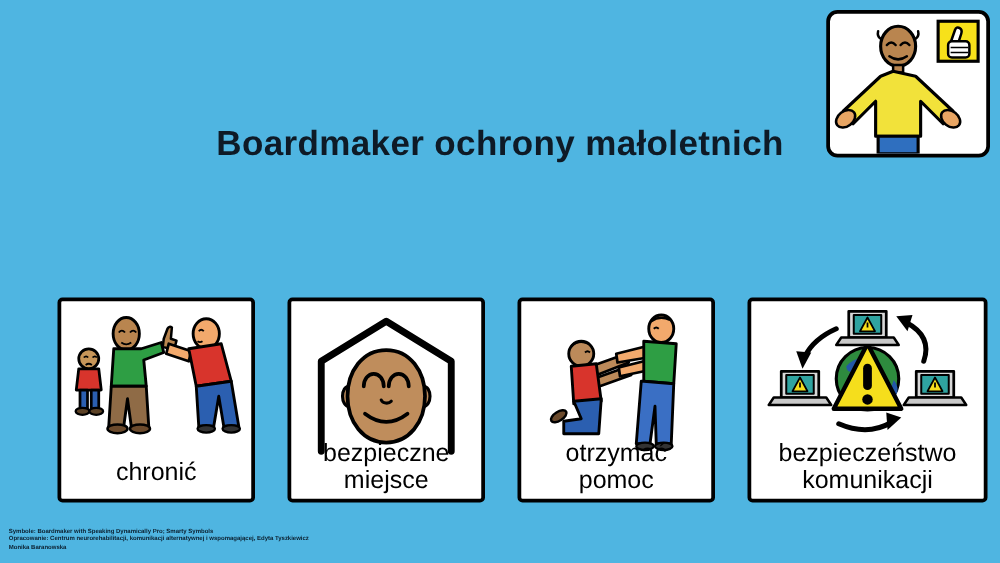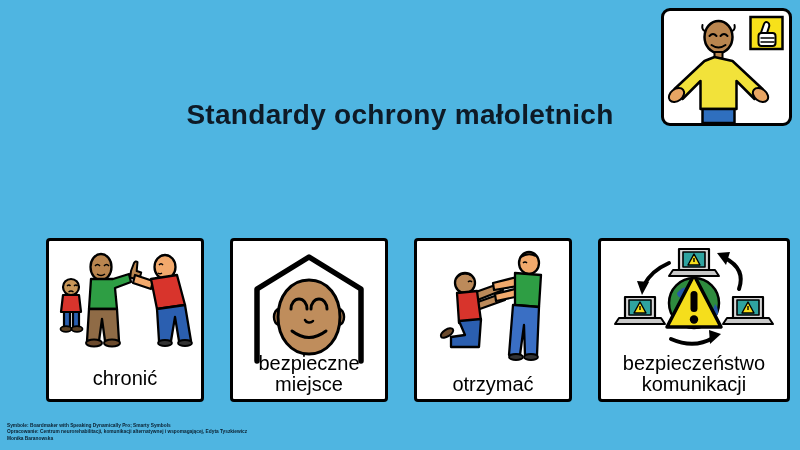--- a/index.html
+++ b/index.html
@@ -47,21 +47,21 @@
     color:#0B2030;font-weight:bold;
     font-size:4.8px;line-height:6.4px;letter-spacing:0;
   }
 </style>
 </head>
 <body>
 
 <div id="slide">
 
   <div class="title">
-    <div>Standardy ochrony małoletnich</div>
+    <div>Boardmaker ochrony małoletnich</div>
   </div>
 
   <div class="hero-card">
     <svg viewBox="0 0 124 112">
 
       <rect x="86" y="6" width="32" height="32" fill="#F7E11A" stroke="#000" stroke-width="2.5"></rect>
       <g fill="#FFFFFF" stroke="#000" stroke-width="2" stroke-linejoin="round">
         <path d="M96,23 l3.5,-10 q1.2,-3 3.8,-1.5 q2.2,1.3 1.2,4.5 l-2.3,7 z"></path>
         <rect x="94" y="22" width="17" height="13" rx="3"></rect>
       </g>
@@ -159,20 +159,21 @@
           <path d="M100,36 L76,42 L77,49 L101,45 Z" fill="#F2A96C" stroke-width="2.2"></path>
           <path d="M102,47 L78,53 L79,60 L103,55 Z" fill="#F2A96C" stroke-width="2.2"></path>
           <path d="M98,32 L124,34 L122,66 L98,64 Z" fill="#2E9E44" stroke-width="2.3"></path>
           <path d="M98,64 L122,66 L120,114 L108,114 L107,84 L103,114 L92,114 L96,64 Z" fill="#3A6FC4" stroke-width="2.3"></path>
           <ellipse cx="99" cy="116" rx="7" ry="3" fill="#333333" stroke-width="1.8"></ellipse>
           <ellipse cx="114" cy="116" rx="7" ry="3" fill="#333333" stroke-width="1.8"></ellipse>
         </g>
       </svg>
       <div class="card-label">
         <div>otrzymać</div>
+        <div>pomoc</div>
       </div>
     </div>
 
     <div class="card wide">
       <svg viewBox="0 0 166 158">
 
         <circle cx="83" cy="62" r="25" fill="#2E8B3E" stroke="#000" stroke-width="2.5"></circle>
         <path d="M66,52 q8,-9 17,-5 q-2,9 -11,10 q-6,0 -6,-5 Z" fill="#2458A8" stroke="none"></path>
         <path d="M93,76 q9,-4 11,-13 q7,9 -2,16 q-7,3 -9,-3 Z" fill="#2458A8" stroke="none"></path>
 

